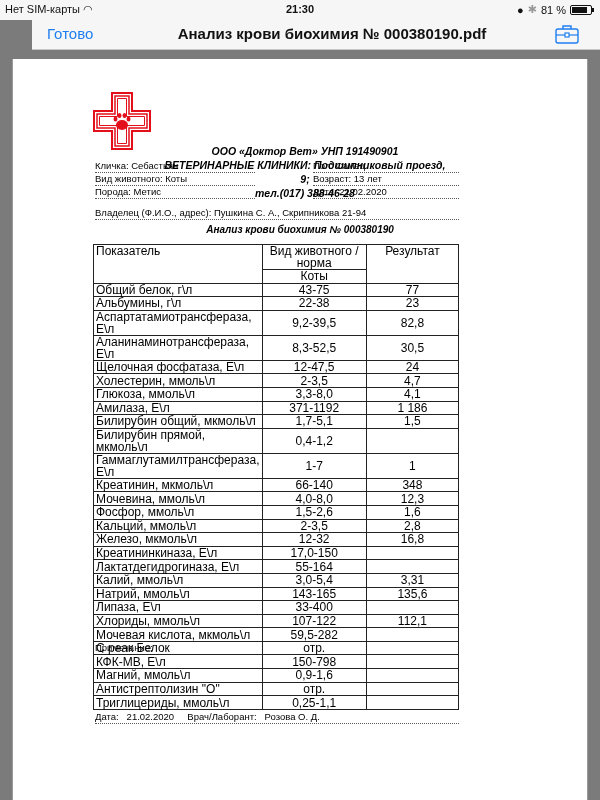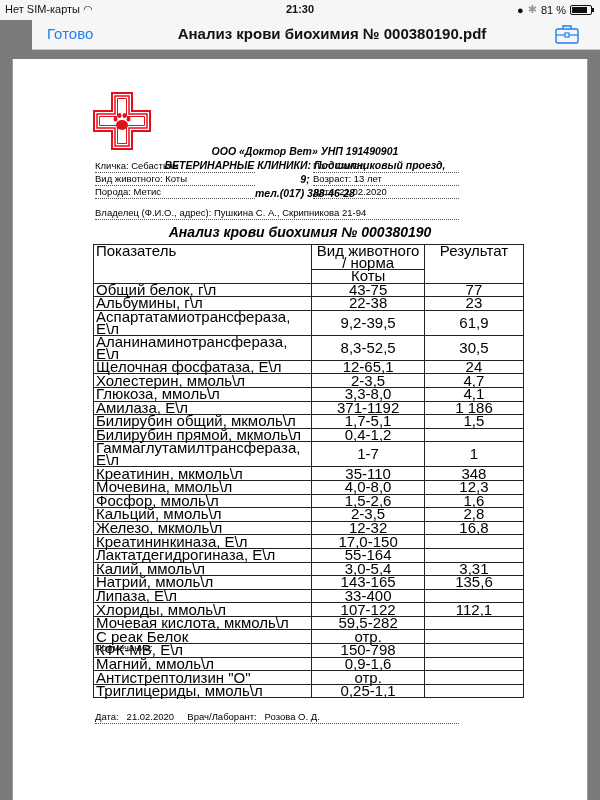--- a/index.html
+++ b/index.html
@@ -12,22 +12,22 @@
   .battery .fill { height: 100%; background: #111; width: 81%; }
   .battery:after { content: ""; position: absolute; right: -3px; top: 2px; width: 2px; height: 4px; background: #111; }
   .navbar { position: absolute; left: 0; top: 20px; width: 600px; height: 30px; background: #f6f6f6; border-bottom: 1px solid #c8c8c8; margin-left: 32px; }
   .navbar .done { position: absolute; left: 15px; top: 5px; font-size: 15px; color: #1f7ef0; }
   .navbar .title { position: absolute; left: 0; right: 0; top: 5px; text-align: center; font-size: 15px; font-weight: bold; color: #111; }
   .navbar .icon { position: absolute; top: 2px; }
   .page { position: absolute; left: 12px; top: 59px; width: 576px; height: 741px; background: #fff; border-left: 1px solid #9a9a9a; border-right: 1px solid #9a9a9a; }
   .logo { position: absolute; left: 93px; top: 92px; width: 58px; height: 58px; }
   .header-text { position: absolute; left: 160px; top: 96px; width: 290px; text-align: center; font-size: 10.5px; font-weight: bold; font-style: italic; line-height: 14px; color: #000; margin-top: 48px; }
   .field { position: absolute; font-size: 9.5px; color: #000; border-bottom: 1px dotted #555; height: 13px; line-height: 12px; }
-  .doc-title { position: absolute; left: 0; width: 600px; top: 224px; text-align: center; font-size: 14px; font-weight: bold; font-style: italic; }
-  table.results { position: absolute; left: 93px; top: 244px; width: 431px; border-collapse: collapse; font-size: 15px; color: #000; border-radius: 28px; }
+  .doc-title { position: absolute; left: 0; width: 600px; top: 224px; text-align: center; font-size: 10px; font-weight: bold; font-style: italic; }
+  table.results { position: absolute; left: 93px; top: 244px; width: 366px; border-collapse: collapse; font-size: 12px; color: #000; border-radius: 28px; }
   table.results td, table.results th { border: 1px solid #222; height: 13.6px; line-height: 12px; padding: 0 2px; font-weight: normal; }
   table.results .c1 { width: 163px; text-align: left; }
   table.results .c2 { width: 108px; text-align: center; }
   table.results .c3 { width: 95px; text-align: center; }
   table.results th { text-align: center; vertical-align: top; }
   .note { position: absolute; left: 95px; top: 642px; font-size: 9.5px; }
   .footer { position: absolute; left: 95px; top: 674px; width: 364px; font-size: 9.5px; border-bottom: 1px dotted #555; height: 13px; line-height: 12px; white-space: pre; margin-top: 37px; }
 </style>
 </head>
 <body>
@@ -116,30 +116,30 @@
         <td class="c3">77</td>
       </tr>
       <tr>
         <td class="c1">Альбумины, г\л</td>
         <td class="c2">22-38</td>
         <td class="c3">23</td>
       </tr>
       <tr>
         <td class="c1">Аспартатамиотрансфераза, Е\л</td>
         <td class="c2">9,2-39,5</td>
-        <td class="c3">61,9</td>
+        <td class="c3">82,8</td>
       </tr>
       <tr>
         <td class="c1">Аланинаминотрансфераза, Е\л</td>
         <td class="c2">8,3-52,5</td>
         <td class="c3">30,5</td>
       </tr>
       <tr>
         <td class="c1">Щелочная фосфатаза, Е\л</td>
-        <td class="c2">12-65,1</td>
+        <td class="c2">12-47,5</td>
         <td class="c3">24</td>
       </tr>
       <tr>
         <td class="c1">Холестерин, ммоль\л</td>
         <td class="c2">2-3,5</td>
         <td class="c3">4,7</td>
       </tr>
       <tr>
         <td class="c1">Глюкоза, ммоль\л</td>
         <td class="c2">3,3-8,0</td>
@@ -160,21 +160,21 @@
         <td class="c2">0,4-1,2</td>
         <td class="c3"></td>
       </tr>
       <tr>
         <td class="c1">Гаммаглутамилтрансфераза, Е\л</td>
         <td class="c2">1-7</td>
         <td class="c3">1</td>
       </tr>
       <tr>
         <td class="c1">Креатинин, мкмоль\л</td>
-        <td class="c2">35-110</td>
+        <td class="c2">66-140</td>
         <td class="c3">348</td>
       </tr>
       <tr>
         <td class="c1">Мочевина, ммоль\л</td>
         <td class="c2">4,0-8,0</td>
         <td class="c3">12,3</td>
       </tr>
       <tr>
         <td class="c1">Фосфор, ммоль\л</td>
         <td class="c2">1,5-2,6</td>

